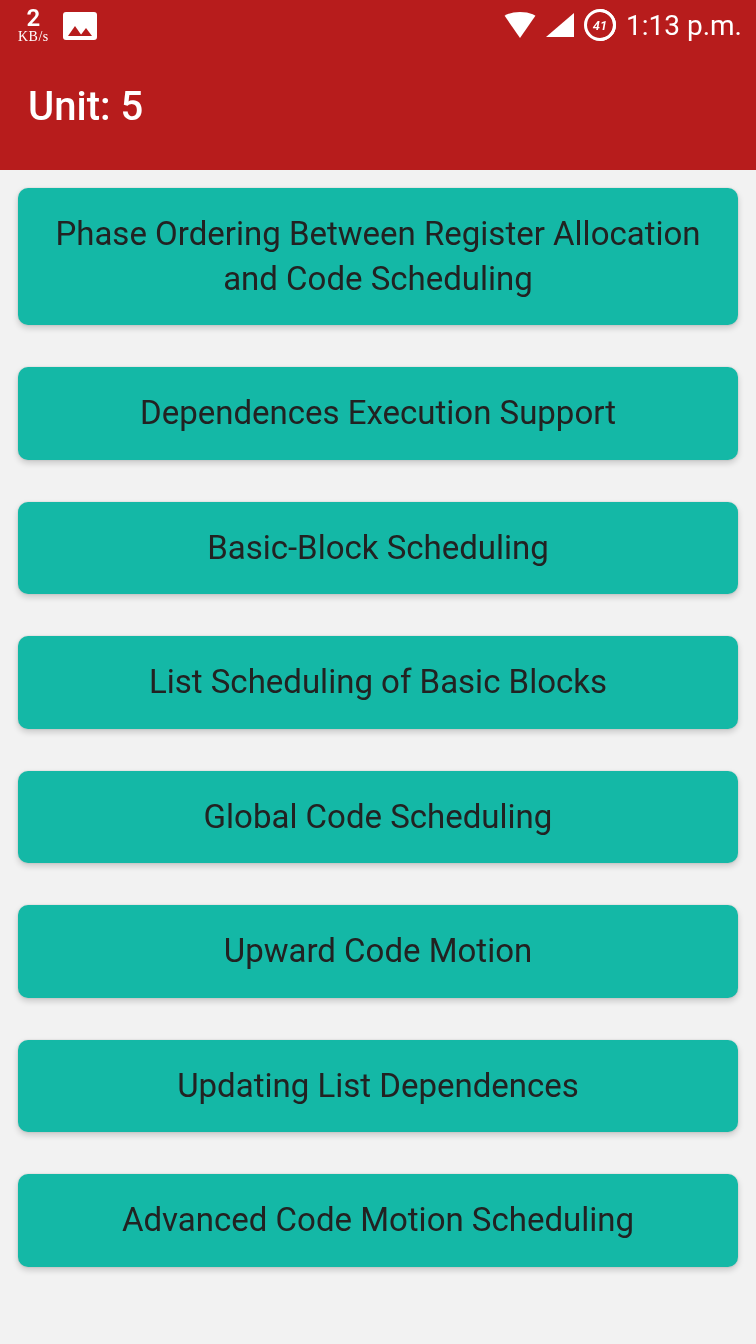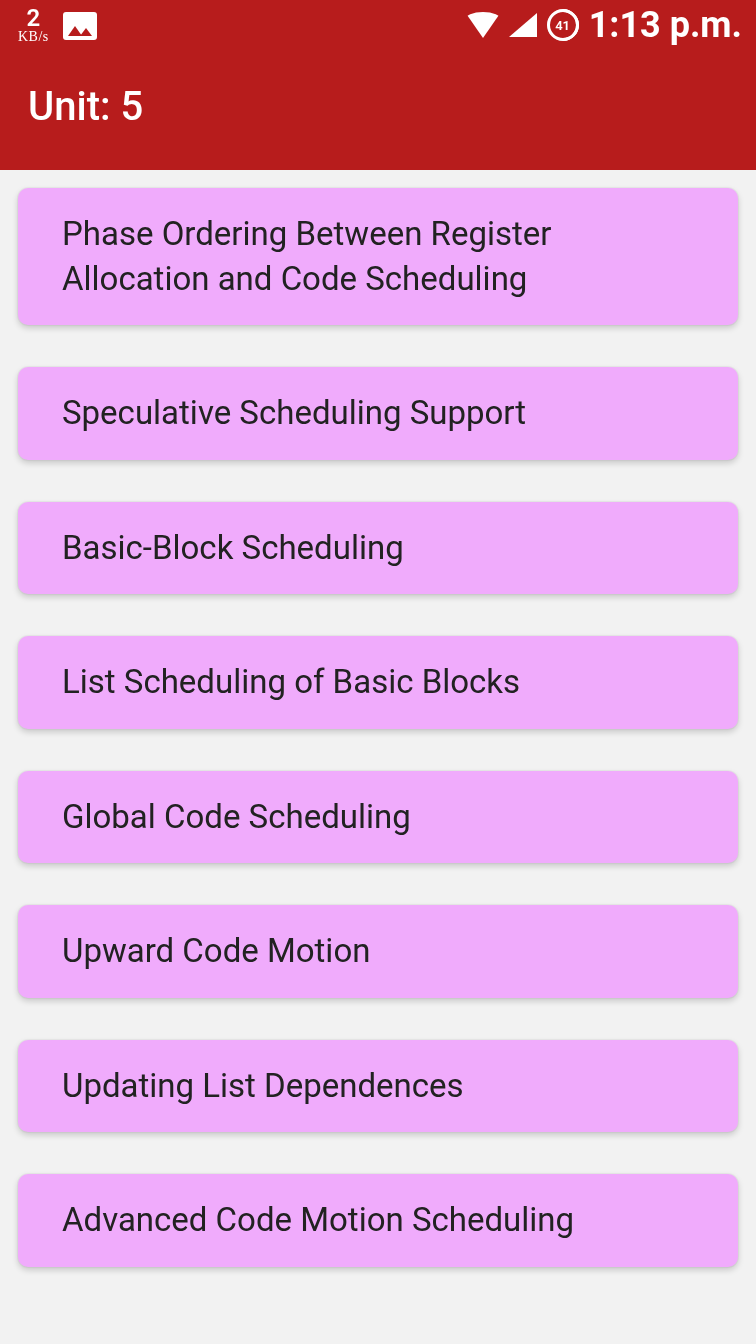--- a/index.html
+++ b/index.html
@@ -107,58 +107,59 @@
     height: 32px;
     border: 3px solid #fff;
     border-radius: 50%;
     display: flex;
     align-items: center;
     justify-content: center;
     font-size: 13px;
     font-weight: 600;
     color: #fff;
     position: relative;
+    font-style: italic;
   }
   .battery-ring::after {
     content: "";
     position: absolute;
     inset: -3px;
     border: 3px solid rgba(255,255,255,0.25);
     border-radius: 50%;
     border-top-color: #fff;
     border-right-color: #fff;
     transform: rotate(45deg);
   }
   .clock {
-    font-size: 36px;
-    font-weight: 700;
+    font-size: 28px;
+    font-weight: 400;
   }
   .app-bar {
     flex: 1;
     display: flex;
     align-items: center;
     padding: 0 28px 8px;
   }
   .app-title {
     font-size: 40px;
     font-weight: 500;
     color: #fff;
   }
   .list-container {
     padding: 18px;
     display: flex;
     flex-direction: column;
     gap: 42px;
   }
   .list-item {
-    background: #f0abfc;
+    background: #14b8a6;
     border-radius: 10px;
     box-shadow: 0 3px 6px rgba(0,0,0,0.18), 0 0 0 1px rgba(0,0,0,0.03);
-    padding: 24px 44px;
-    text-align: left;
+    padding: 24px 17px;
+    text-align: center;
     font-size: 33px;
     font-weight: 400;
     color: #222;
     line-height: 1.35;
     cursor: pointer;
     user-select: none;
   }
 </style>
 </head>
 <body>
@@ -181,20 +182,20 @@
       <span class="clock">1:13 p.m.</span>
     </div>
   </div>
   <div class="app-bar">
     <span class="app-title">Unit: 5</span>
   </div>
 </div>
 
 <div class="list-container">
   <div class="list-item"><span>Phase Ordering Between Register Allocation and Code Scheduling</span></div>
-  <div class="list-item"><span>Speculative Scheduling Support</span></div>
+  <div class="list-item"><span>Dependences Execution Support</span></div>
   <div class="list-item"><span>Basic-Block Scheduling</span></div>
   <div class="list-item"><span>List Scheduling of Basic Blocks</span></div>
   <div class="list-item"><span>Global Code Scheduling</span></div>
   <div class="list-item"><span>Upward Code Motion</span></div>
   <div class="list-item"><span>Updating List Dependences</span></div>
   <div class="list-item"><span>Advanced Code Motion Scheduling</span></div>
 </div>
 
 </body></html>

